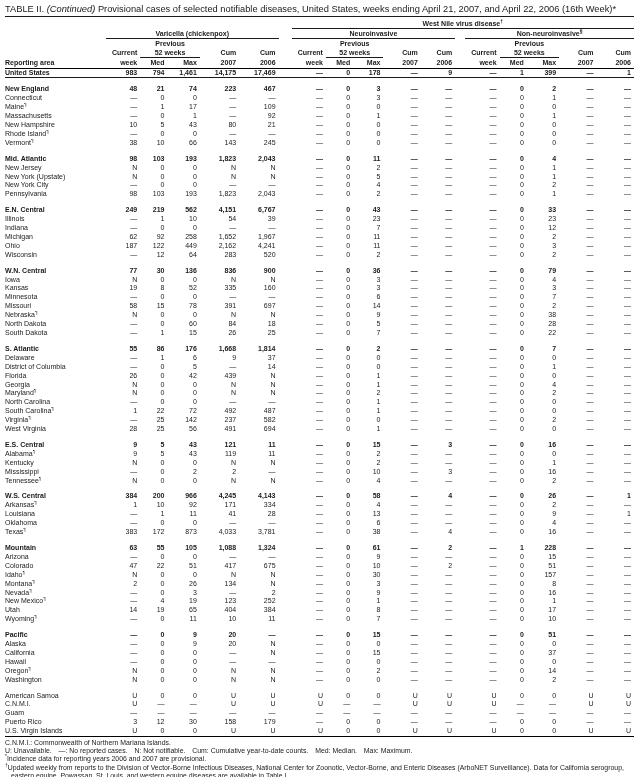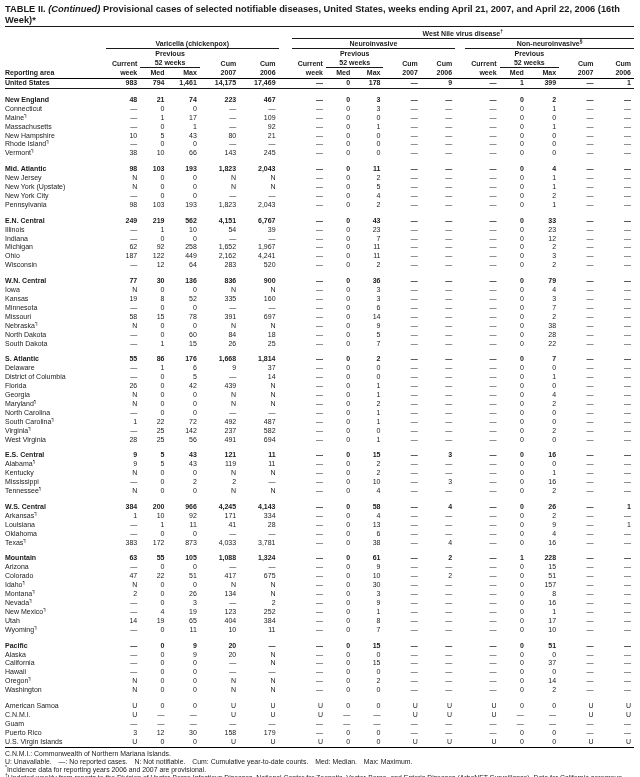--- a/index.html
+++ b/index.html
@@ -4,21 +4,21 @@
 <style>
   html,body{margin:0;padding:0;background:#fff;}
   body{
     width:640px;height:777px;box-sizing:border-box;
     padding:4px 6px 0 5px;
     font-family:"Liberation Sans", sans-serif;
     color:#1a1a1a;
     -webkit-font-smoothing:antialiased;
   }
   .title{
-    font-size:9.3px;line-height:10.5px;font-weight:bold;
+    font-size:9.3px;line-height:10.5px;font-weight:normal;
     letter-spacing:0;max-width:630px;
   }
   .title em{font-style:italic;}
   .title-rule{border-bottom:1.2px solid #1a1a1a;margin-top:1px;}
   table{
     width:629px;border-collapse:collapse;table-layout:fixed;
     font-size:7px;margin-top:2px;
   }
   col.c-area{width:100px;}
   col.c-cur{width:34px;} col.c-med{width:27px;} col.c-max{width:32px;}

